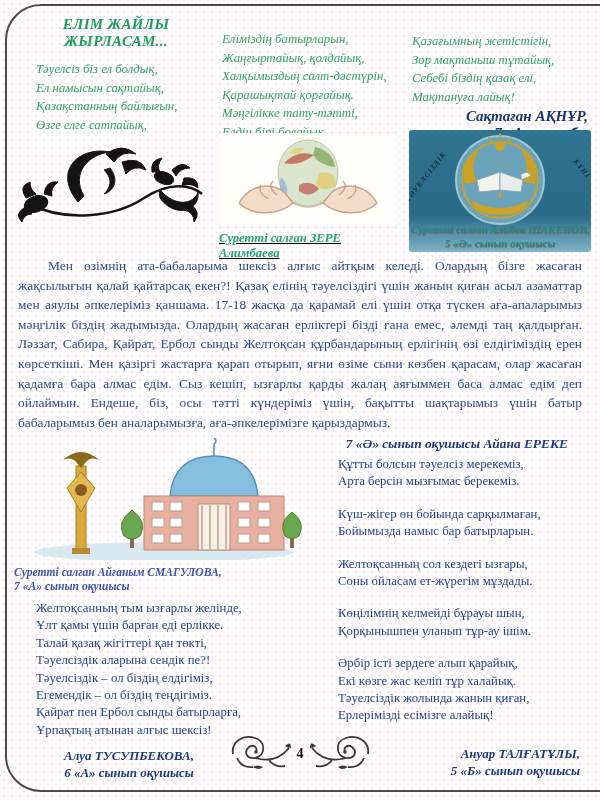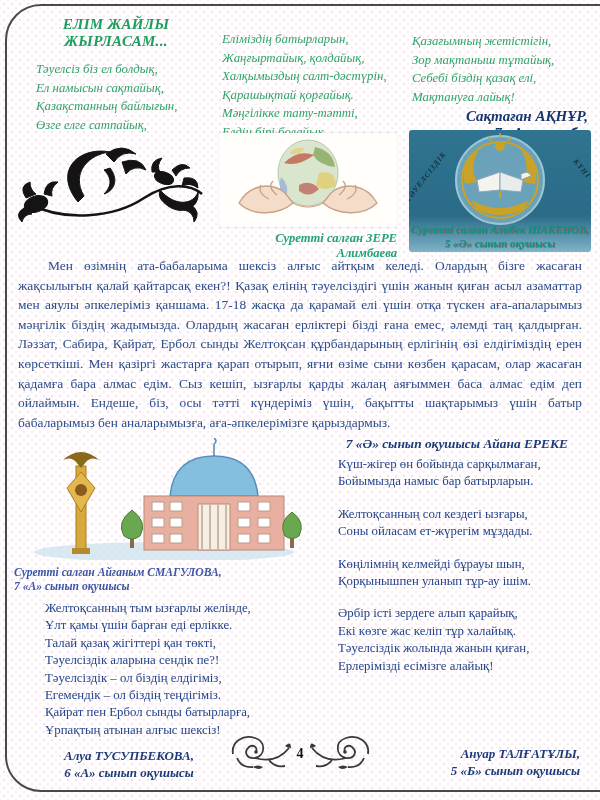--- a/index.html
+++ b/index.html
@@ -37,21 +37,21 @@
   .stanza1{left:36px;top:60px;}
   .stanza2{left:222px;top:30px;}
   .stanza3{left:412px;top:32px;}
   .author-aknur{
     left:410px;top:108px;width:178px;text-align:right;
     color:#17356f;font-weight:bold;font-style:italic;font-size:15px;line-height:17px;
   }
 
   
   .flourish{left:14px;top:142px;}
-  .globe-fig{left:219px;top:133px;width:178px;text-align:right;}
+  .globe-fig{left:219px;top:133px;width:178px;text-align:left;text-decoration:underline;}
   .globe-box{width:178px;height:94px;background:#fffefa;border-radius:3px;box-shadow:0 0 0 1px rgba(0,0,0,.04);}
   .globe-caption{color:#22a377;font-weight:bold;font-style:italic;font-size:12.6px;margin-top:4px;}
   .emblem-fig{left:409px;top:130px;width:182px;height:122px;border-radius:3px;overflow:hidden;}
   .emblem-bg{position:absolute;left:0;top:0;width:182px;height:122px;
     background:linear-gradient(180deg,#2f7490 0%,#2a6b88 70%,#7fb3c8 100%);}
   .emblem-word{position:absolute;color:#14303c;font-size:7.5px;font-weight:bold;letter-spacing:1px;font-style:italic;}
   .emblem-word-left{left:-14px;top:42px;transform:rotate(-52deg);}
   .emblem-word-right{right:-2px;top:34px;transform:rotate(50deg);}
   .emblem-caption{
     position:absolute;left:0;bottom:2px;width:182px;text-align:center;
@@ -68,21 +68,21 @@
   .essay-author{
     margin-top:2px;text-align:right;padding-right:14px;
     color:#1c3b7a;font-weight:bold;font-style:italic;font-size:13.4px;
   }
 
   
   .palace-fig{left:14px;top:438px;width:296px;text-align:left;}
   .palace-caption{color:#3d55a8;font-weight:bold;font-style:italic;font-size:11.6px;line-height:14px;margin-top:2px;}
 
   .blue-poem{color:#23448c;font-size:12.8px;line-height:17.4px;}
-  .poem-left{left:45px;top:600px;}
+  .poem-left{left:36px;top:600px;}
   .author-left{
     left:24px;top:748px;width:210px;text-align:center;
     color:#1c3b7a;font-weight:bold;font-style:italic;font-size:13px;line-height:16.5px;
   }
   .poem-right{left:338px;top:456px;}
   .poem-right .stanza{margin-bottom:15px;}
   .author-right{
     left:370px;top:746px;width:210px;text-align:right;
     color:#1c3b7a;font-weight:bold;font-style:italic;font-size:13px;line-height:16.5px;
   }
@@ -251,20 +251,24 @@
     <div>Ұрпақтың атынан алғыс шексіз!</div>
   </div>
 
   <div class="abs author-left">
     <div>Алуа ТУСУПБЕКОВА,</div>
     <div>6 «А» сынып оқушысы</div>
   </div>
 
   <div class="abs blue-poem poem-right">
     <div class="stanza">
+      <div>Құтты болсын тәуелсіз  мерекеміз,</div>
+      <div>Арта берсін мызғымас берекеміз.</div>
+    </div>
+    <div class="stanza">
       <div>Күш-жігер өн бойында сарқылмаған,</div>
       <div>Бойымызда намыс бар батырларын.</div>
     </div>
     <div class="stanza">
       <div>Желтоқсанның сол кездегі  ызғары,</div>
       <div>Соны ойласам ет-жүрегім  мұздады.</div>
     </div>
     <div class="stanza">
       <div>Көңілімнің  келмейді бұрауы шын,</div>
       <div>Қорқынышпен уланып тұр-ау ішім.</div>

